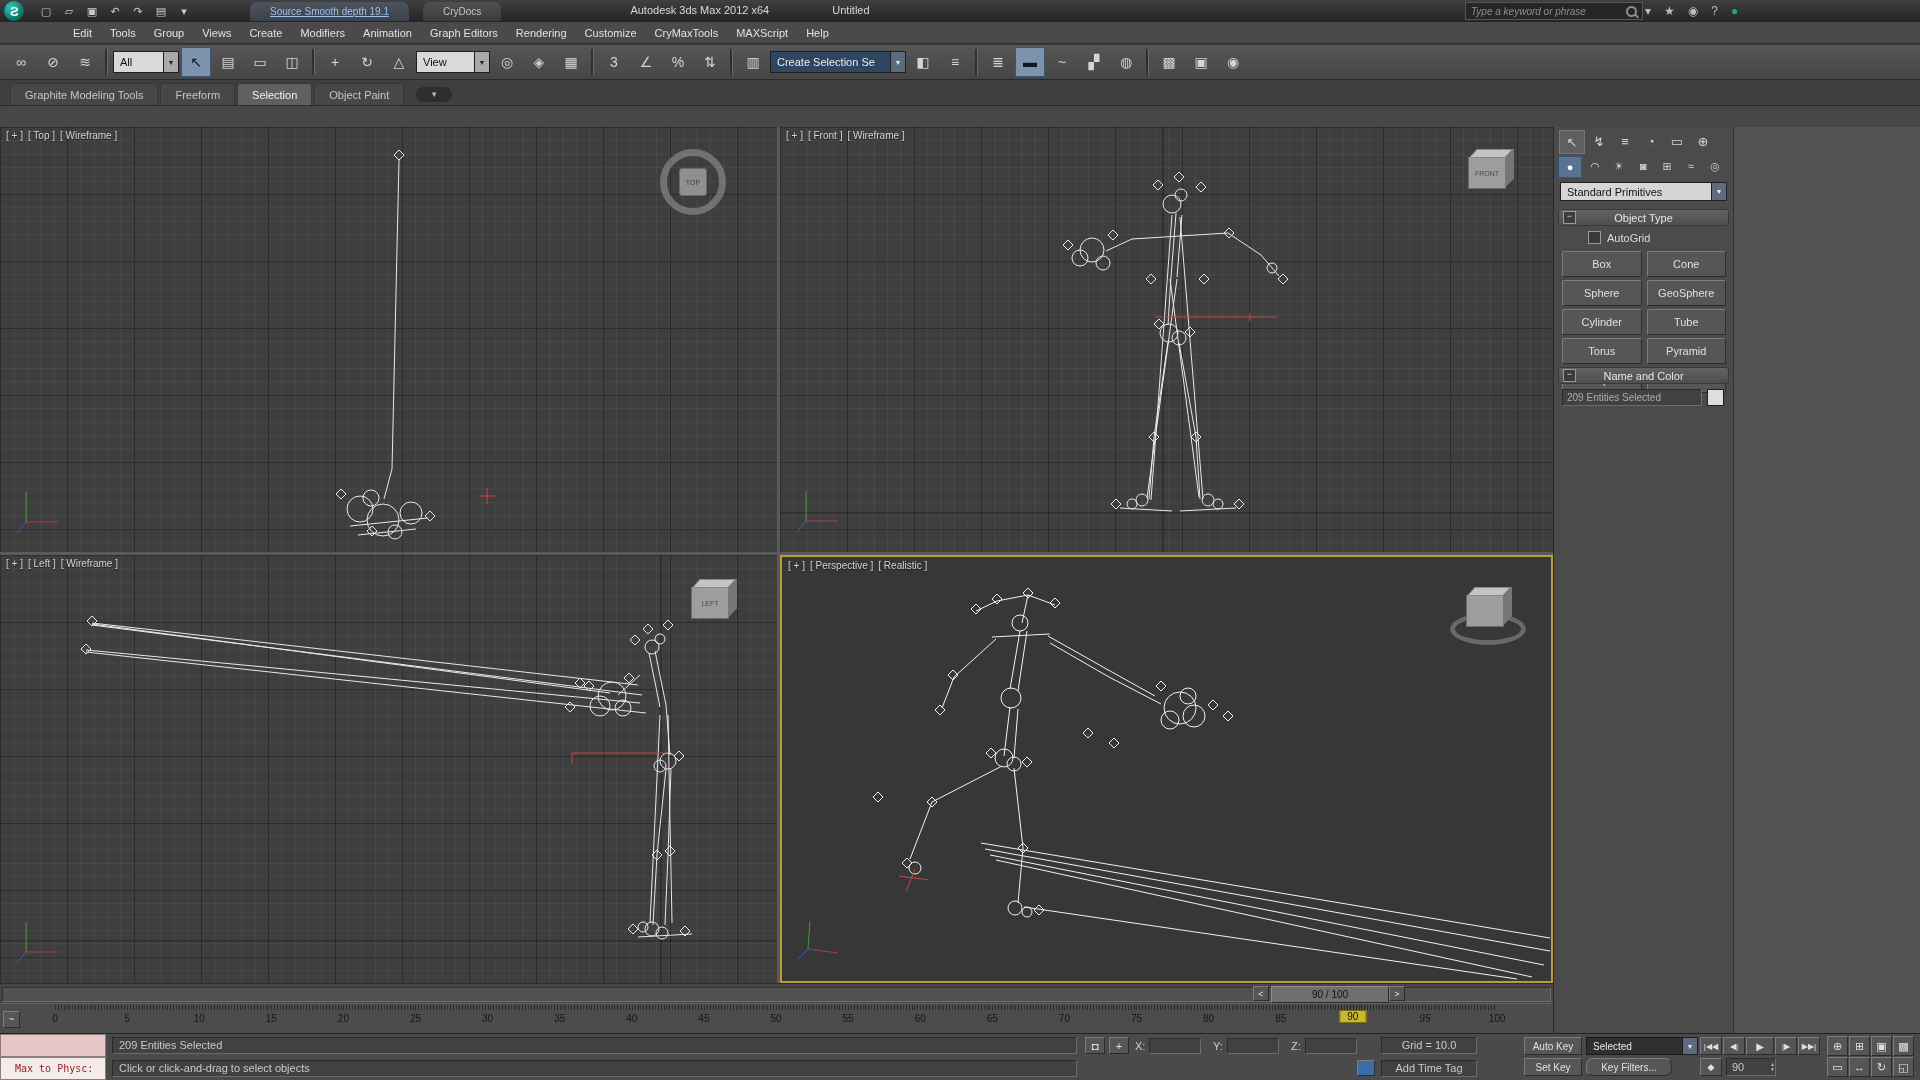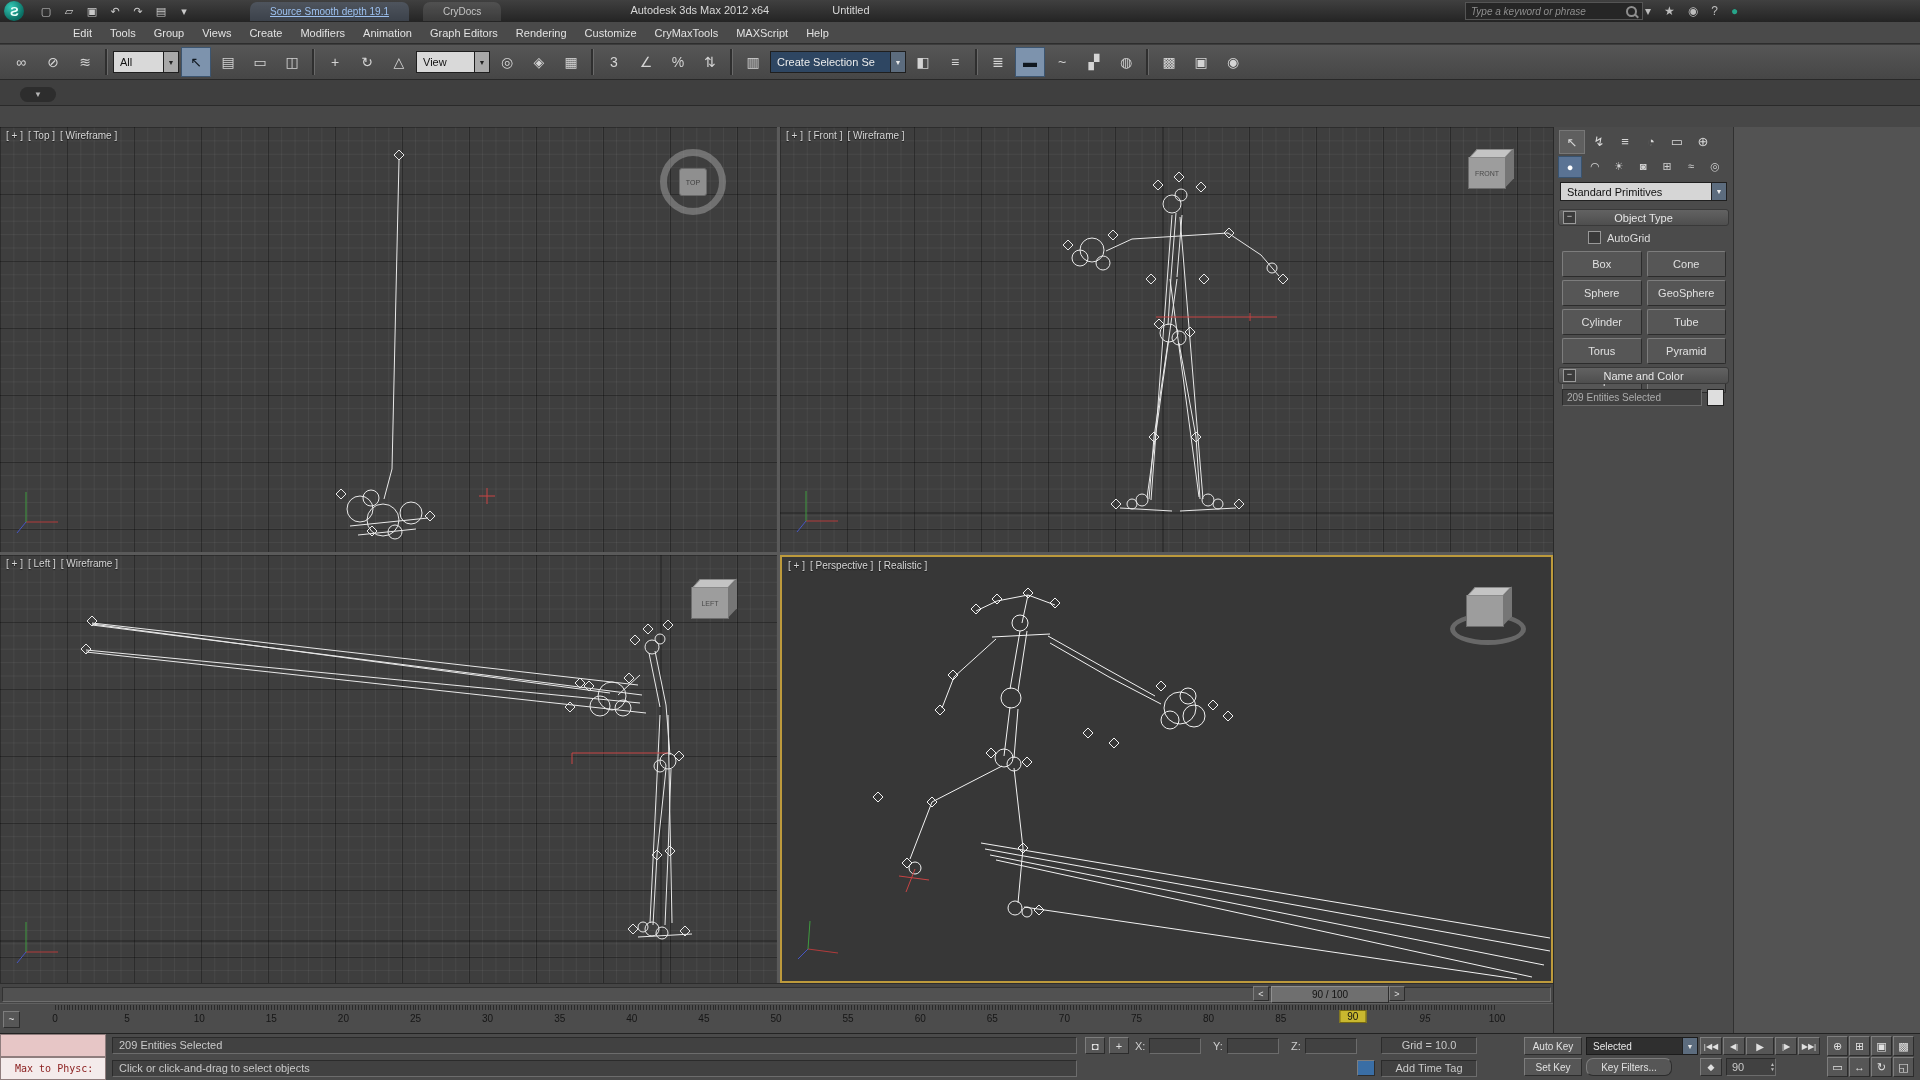--- a/index.html
+++ b/index.html
@@ -276,20 +276,26 @@
       <div class="tool-btn">~</div>
       <div class="tool-btn">▞</div>
       <div class="tool-btn">◍</div>
       <div class="tool-sep"></div>
       <div class="tool-btn">▩</div>
       <div class="tool-btn">▣</div>
       <div class="tool-btn">◉</div>
     </div>
 
   <div id="ribbon-row">
+    <div id="ribbon-tabs" style="display:flex;gap:2px;align-items:flex-end;">
+        <div class="rtab">Graphite Modeling Tools</div>
+        <div class="rtab">Freeform</div>
+        <div class="rtab active">Selection</div>
+        <div class="rtab">Object Paint</div>
+      </div>
     <div class="ribbon-overflow">▼</div>
   </div>
   <div class="ribbon-strip"></div>
 
   <div id="vp-area">
 
     <div id="vp-top" class="vp gridded">
       <div class="vp-label">
         <span>[ + ]</span>
         <span>[ Top ]</span>

